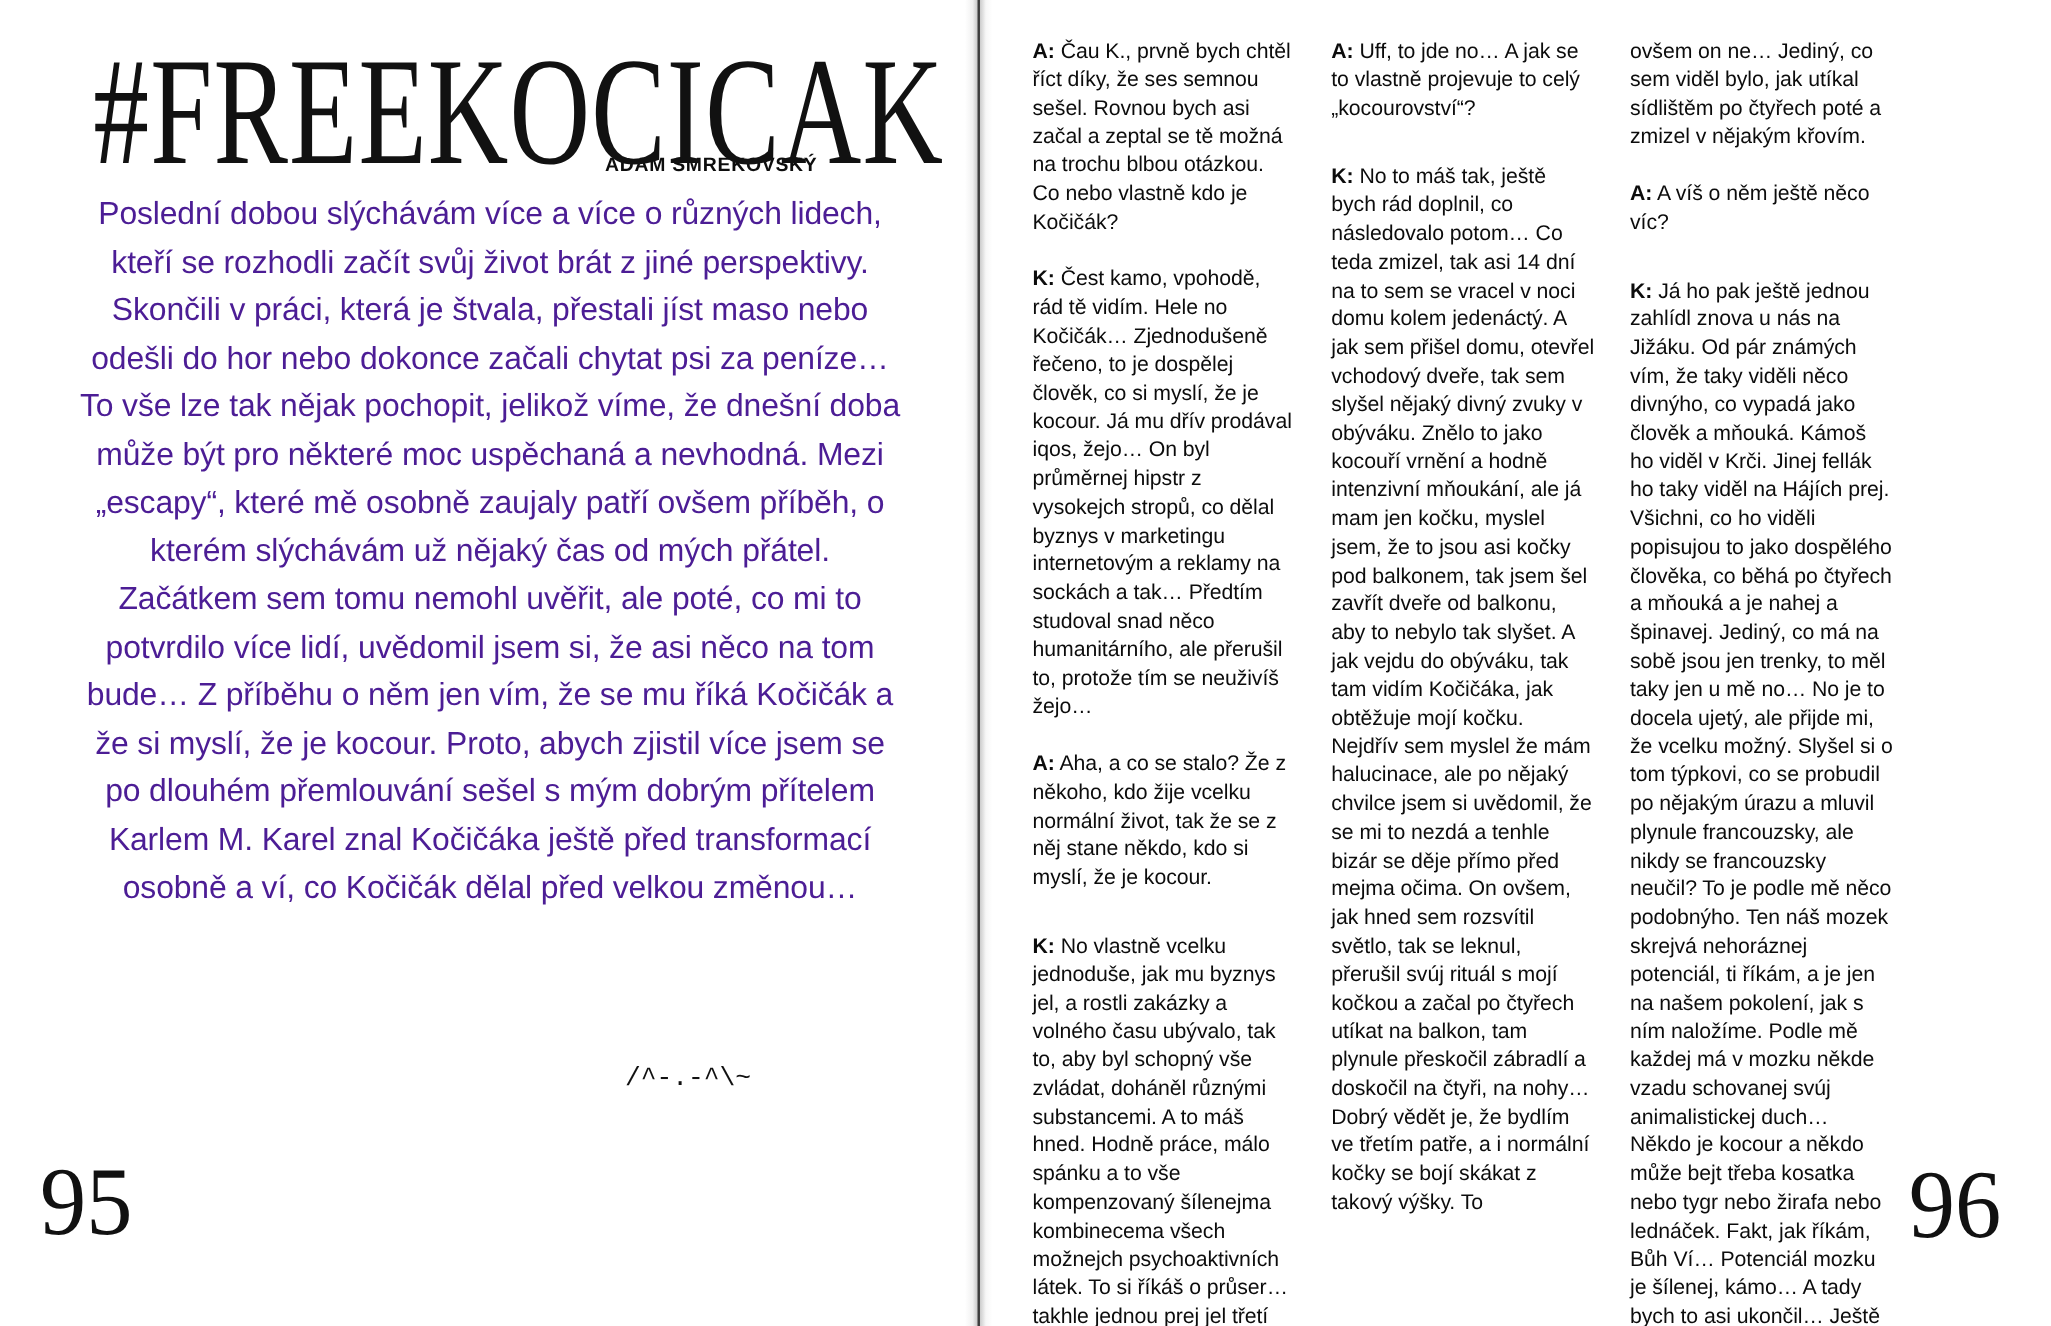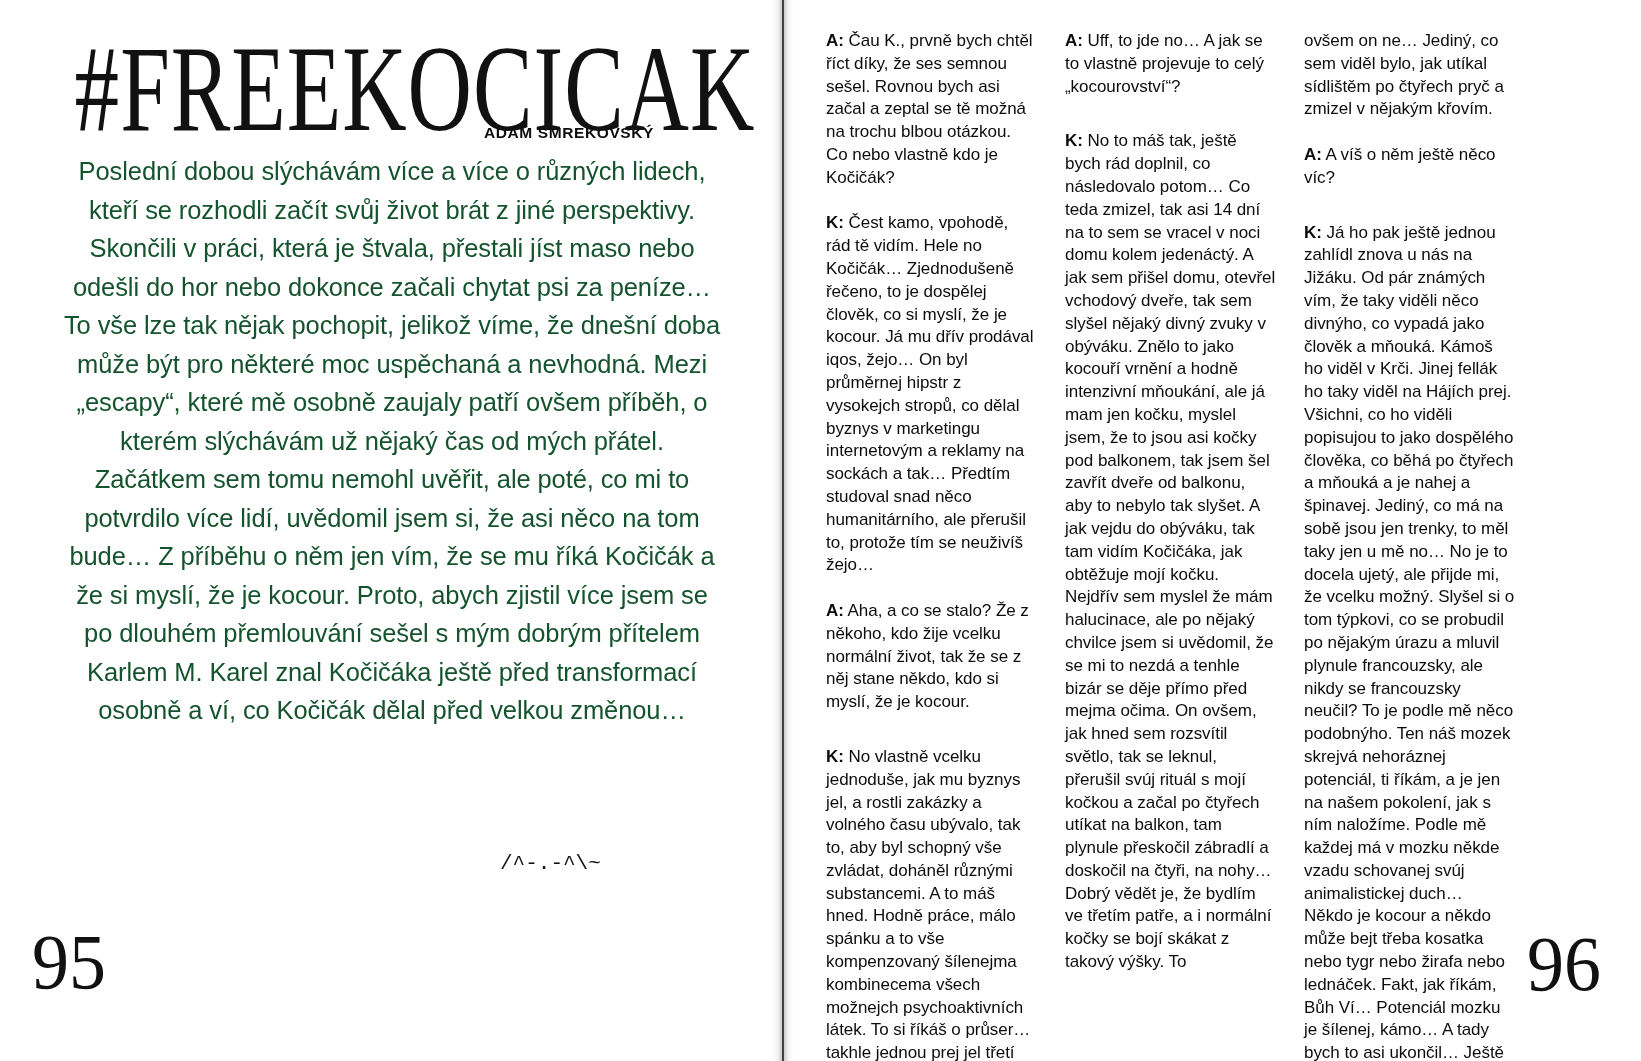--- a/index.html
+++ b/index.html
@@ -80,21 +80,21 @@
 
   .intro {
     position: absolute;
     left: 62px; top: 152px;
     width: 660px;
     text-align: center;
     font-family: "Liberation Sans", "DejaVu Sans", sans-serif;
     font-weight: 300;
     font-size: 25.5px;
     line-height: 38.5px;
-    color: #14532d;
+    color: #4c1d95;
     letter-spacing: -0.1px;
   }
 
   .ascii-cat {
     position: absolute;
     left: 500px; top: 852px;
     width: 240px;
     text-align: left;
     font-family: "Liberation Mono", "DejaVu Sans Mono", monospace;
     font-size: 21px;
@@ -170,21 +170,21 @@
           <p><span class="spk">A:</span> Čau K., prvně bych chtěl říct díky, že ses semnou sešel. Rovnou bych asi začal a zeptal se tě možná na trochu blbou otázkou. Co nebo vlastně kdo je Kočičák?</p>
           <p><span class="spk">K:</span> Čest kamo, vpohodě, rád tě vidím. Hele no Kočičák… Zjednodušeně řečeno, to je dospělej člověk, co si myslí, že je kocour. Já mu dřív prodával iqos, žejo… On byl průměrnej hipstr z vysokejch stropů, co dělal byznys v marketingu internetovým a reklamy na sockách a tak… Předtím studoval snad něco humanitárního, ale přerušil to, protože tím se neuživíš žejo…</p>
           <p><span class="spk">A:</span> Aha, a co se stalo? Že z někoho, kdo žije vcelku normální život, tak že se z něj stane někdo, kdo si myslí, že je kocour.</p>
           <p><span class="spk">K:</span> No vlastně vcelku jednoduše, jak mu byznys jel, a rostli zakázky a volného času ubývalo, tak to, aby byl schopný vše zvládat, doháněl různými substancemi. A to máš hned. Hodně práce, málo spánku a to vše kompenzovaný šílenejma kombinecema všech možnejch psychoaktivních látek. To si říkáš o průser… takhle jednou prej jel třetí den vkuse, dodělával nějakej přehnanej byz. A když ten třetí den odcházel z kanclu, tak mu asi jeblo… To je ale jen moje domněnka, protože to je naposled, co ho viděli v práci.</p>
         </div>
         <div class="col">
           <p><span class="spk">A:</span> Uff, to jde no… A jak se to vlastně projevuje to celý „kocourovství“?</p>
           <p><span class="spk">K:</span> No to máš tak, ještě bych rád doplnil, co následovalo potom… Co teda zmizel, tak asi 14 dní na to sem se vracel v noci domu kolem jedenáctý. A jak sem přišel domu, otevřel vchodový dveře, tak sem slyšel nějaký divný zvuky v obýváku. Znělo to jako kocouří vrnění a hodně intenzivní mňoukání, ale já mam jen kočku, myslel jsem, že to jsou asi kočky pod balkonem, tak jsem šel zavřít dveře od balkonu, aby to nebylo tak slyšet. A jak vejdu do obýváku, tak tam vidím Kočičáka, jak obtěžuje mojí kočku. Nejdřív sem myslel že mám halucinace, ale po nějaký chvilce jsem si uvědomil, že se mi to nezdá a tenhle bizár se děje přímo před mejma očima. On ovšem, jak hned sem rozsvítil světlo, tak se leknul, přerušil svúj rituál s mojí kočkou a začal po čtyřech utíkat na balkon, tam plynule přeskočil zábradlí a doskočil na čtyři, na nohy… Dobrý vědět je, že bydlím ve třetím patře, a i normální kočky se bojí skákat z takový výšky. To</p>
         </div>
         <div class="col">
-          <p class="cont">ovšem on ne… Jediný, co sem viděl bylo, jak utíkal sídlištěm po čtyřech pryč a zmizel v nějakým křovím.</p>
+          <p class="cont">ovšem on ne… Jediný, co sem viděl bylo, jak utíkal sídlištěm po čtyřech poté a zmizel v nějakým křovím.</p>
           <p><span class="spk">A:</span> A víš o něm ještě něco víc?</p>
           <p><span class="spk">K:</span> Já ho pak ještě jednou zahlídl znova u nás na Jižáku. Od pár známých vím, že taky viděli něco divnýho, co vypadá jako člověk a mňouká. Kámoš ho viděl v Krči. Jinej fellák ho taky viděl na Hájích prej. Všichni, co ho viděli popisujou to jako dospělého člověka, co běhá po čtyřech a mňouká a je nahej a špinavej. Jediný, co má na sobě jsou jen trenky, to měl taky jen u mě no… No je to docela ujetý, ale přijde mi, že vcelku možný. Slyšel si o tom týpkovi, co se probudil po nějakým úrazu a mluvil plynule francouzsky, ale nikdy se francouzsky neučil? To je podle mě něco podobnýho. Ten náš mozek skrejvá nehoráznej potenciál, ti říkám, a je jen na našem pokolení, jak s ním naložíme. Podle mě každej má v mozku někde vzadu schovanej svúj animalistickej duch… Někdo je kocour a někdo může bejt třeba kosatka nebo tygr nebo žirafa nebo lednáček. Fakt, jak říkám, Bůh Ví… Potenciál mozku je šílenej, kámo… A tady bych to asi ukončil… Ještě stále sem nesvůj, z toho celýho…</p>
         </div>
       </div>
 
     <div class="folio folio-right">96</div>
   </div>
 
 </div>
 

